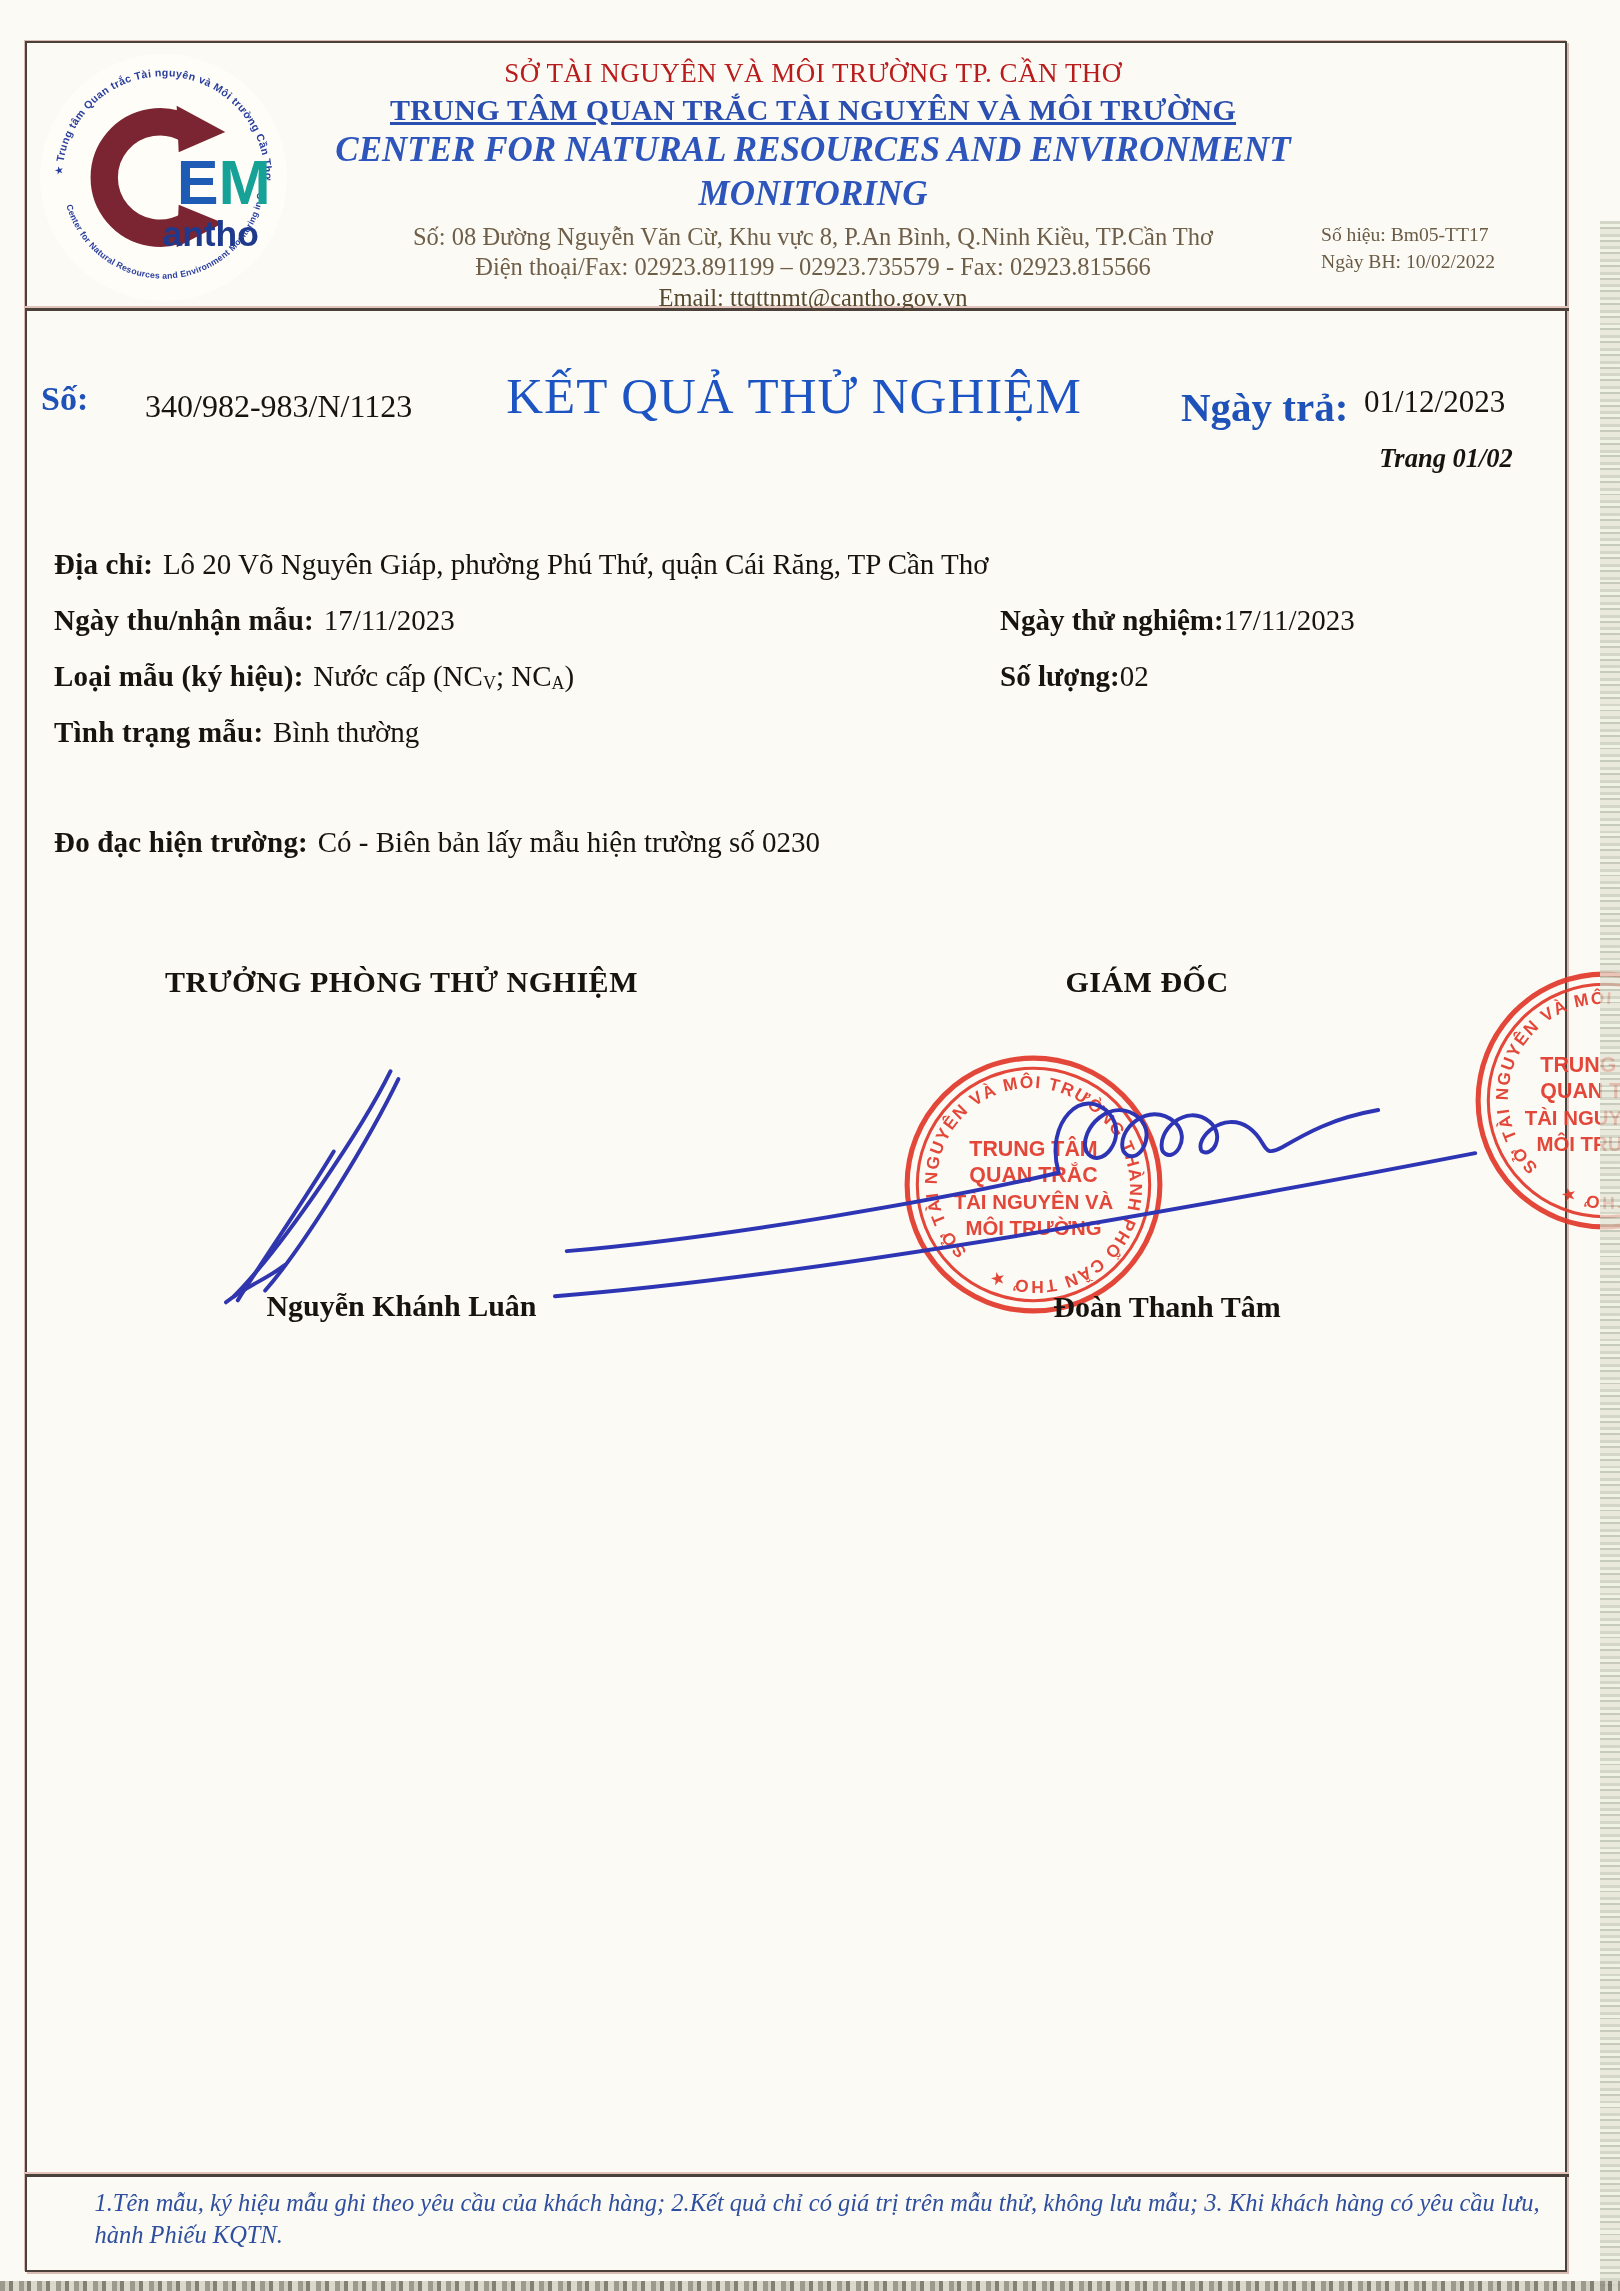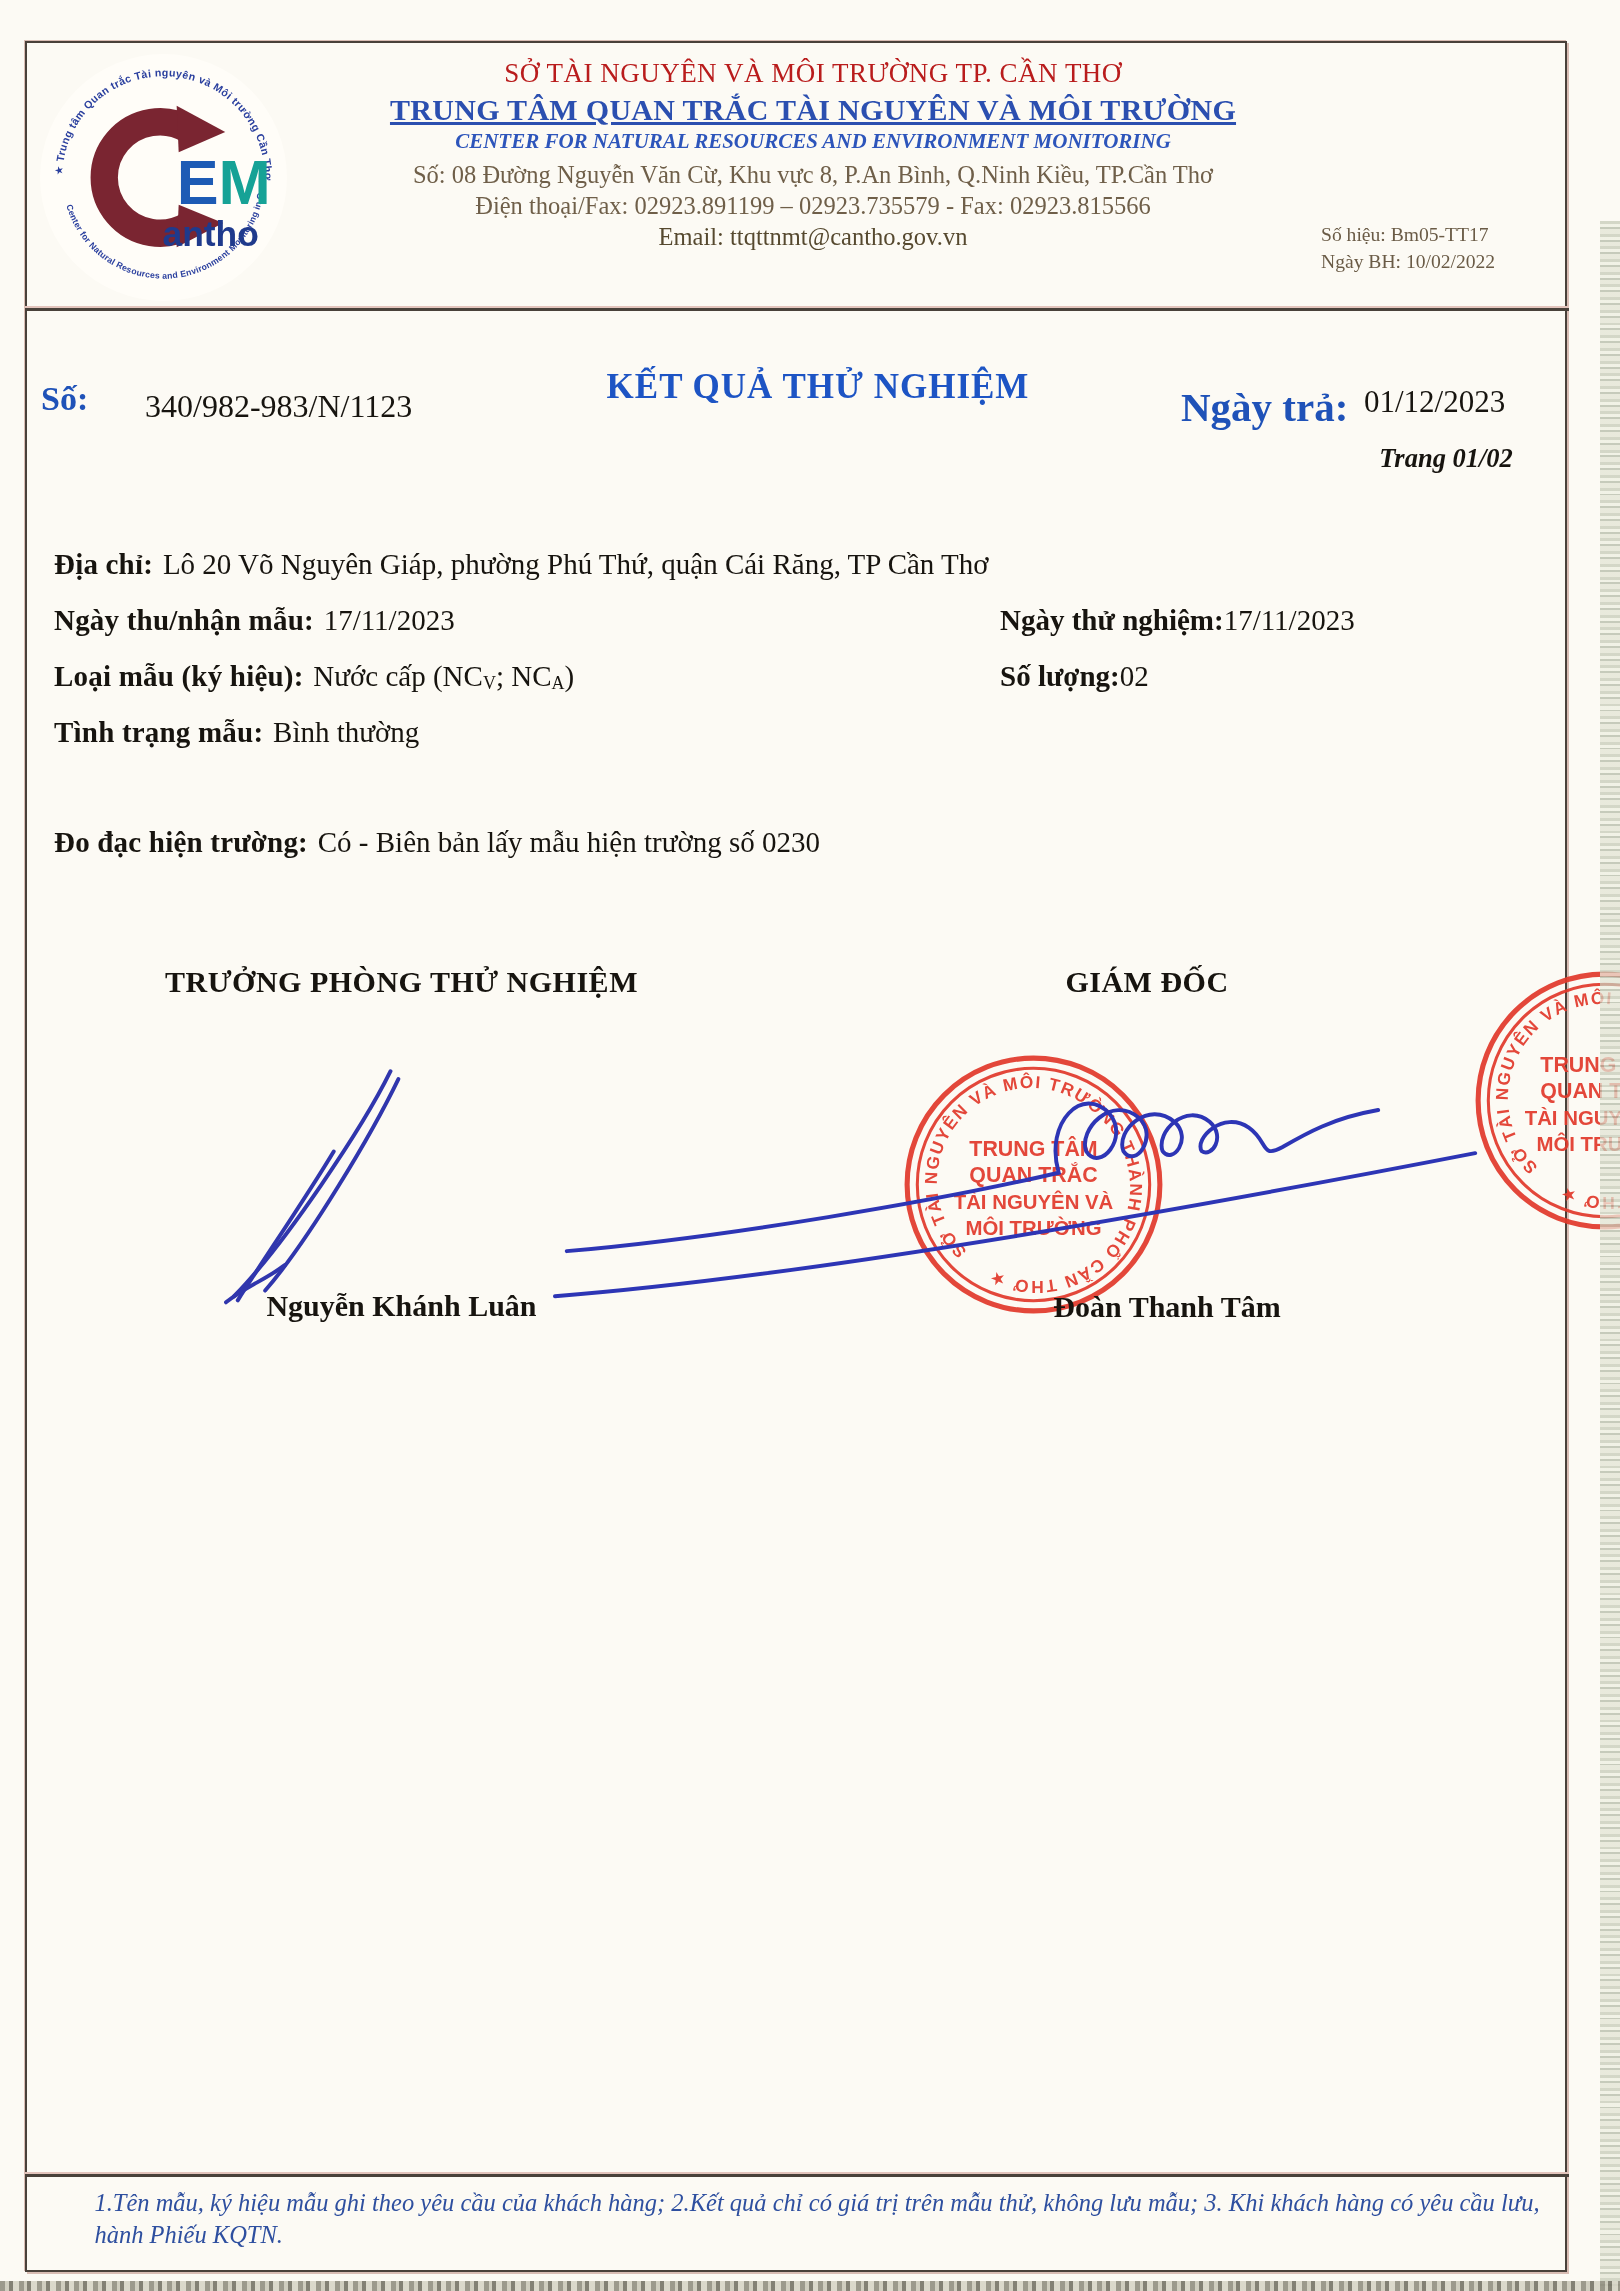--- a/index.html
+++ b/index.html
@@ -16,31 +16,31 @@
   }
   .hline { position:absolute; left:24.5px; width:1544px; height:2.9px; background:#49413a; box-shadow:0 -2px 0 #e3c4bc; }
   .hline.h1 { top:308px; }
   .hline.h2 { top:2174px; }
 
   
   .logo { position:absolute; left:37px; top:51px; width:253px; height:253px; }
   .hgroup { position:absolute; left:323px; top:57px; width:980px; text-align:center; line-height:1.25; }
   .h-dept { font-size:27px; color:#b91c1c; letter-spacing:0.5px; }
   .h-vi   { font-size:30px; font-weight:bold; color:#2b4fb0; letter-spacing:0.3px;text-decoration:underline; }
-  .h-en   { font-size:21px; font-weight:bold; font-style:italic; color:#2d55bb; }
+  .h-en   { font-size:35px; font-weight:bold; font-style:italic; color:#2d55bb; }
   .h-addr { font-size:24.5px; color:#6f5f49; margin-top:5.9px; }
   .h-phone{ font-size:24.5px; color:#6f5f49; }
   .h-mail { font-size:24.5px; color:#56492f; }
   .h-form { position:absolute; left:1321px; top:222px; width:235px; font-size:19.6px; line-height:26.5px; color:#6a5b46; }
 
   
   .no-label { position:absolute; left:41px; top:380px; font-size:34px; font-weight:bold; color:#1f52b8; }
   .no-value { position:absolute; left:145px; top:388px; font-size:32px; color:#17140f; }
-  .doc-title { position:absolute; left:514px; top:367px; width:608px; text-align:center;
-               font-size:35px; font-weight:bold; color:#1d54c4; letter-spacing:1px; }
+  .doc-title { position:absolute; left:490px; top:367px; width:608px; text-align:center;
+               font-size:51px; font-weight:normal; color:#1d54c4; letter-spacing:1px; }
   .ret-label { position:absolute; left:1181px; top:383px; font-size:41px; font-weight:bold; color:#1f52b8; }
   .ret-value { position:absolute; left:1364px; top:384px; font-size:31px; }
   .page-no { position:absolute; left:1353px; top:443px; width:186px; text-align:center;
              font-size:26.5px; font-weight:bold; font-style:italic; }
 
   
   .row { position:absolute; left:54px; font-size:29px; white-space:nowrap; }
   .row b { letter-spacing:0.2px; }
   .row .v { margin-left:9.8px; }
   .rcol { position:absolute; left:1000px; font-size:29px; white-space:nowrap; }

